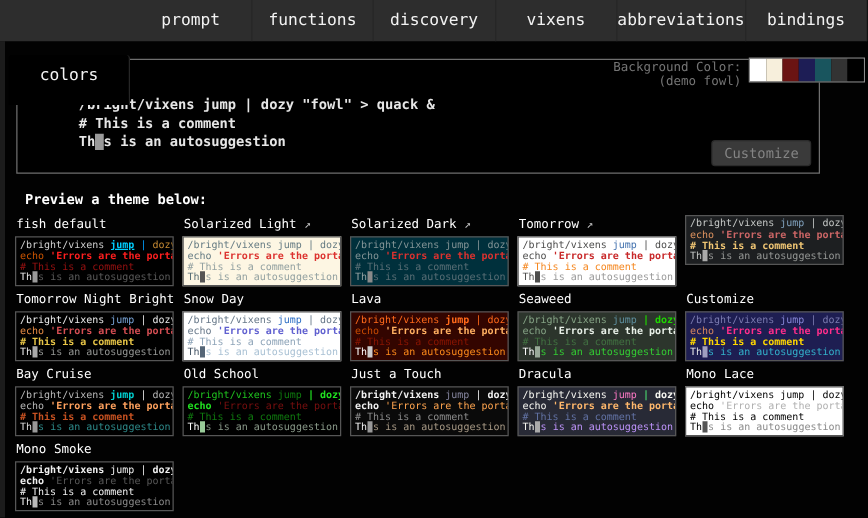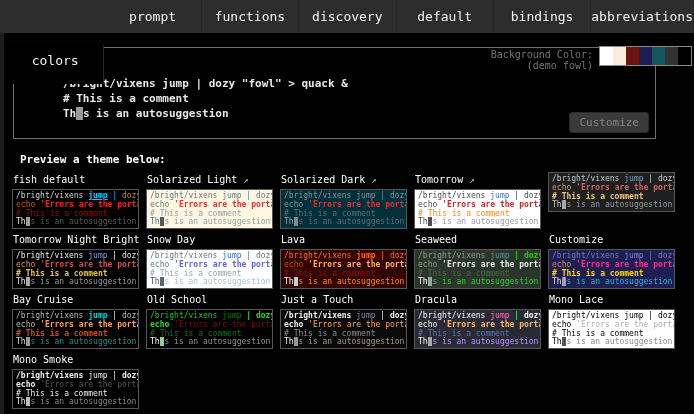--- a/index.html
+++ b/index.html
@@ -43,23 +43,23 @@
   .card-box .tline { height:8.8px; }
 </style>
 </head>
 <body>
 
 <div class="tabbar">
     <div class="tab active">colors</div>
     <div class="tab">prompt</div>
     <div class="tab">functions</div>
     <div class="tab">discovery</div>
-    <div class="tab">default</div>
+    <div class="tab">vixens</div>
+    <div class="tab">abbreviations</div>
     <div class="tab">bindings</div>
-    <div class="tab">abbreviations</div>
   </div>
 <div class="edge"></div>
 
 <div class="termbox">
   <div class="bglabel">
     <div>Background Color:</div>
     <div>(demo fowl)</div>
   </div>
   <div class="swatches">
       <div class="swatch" style="background: rgb(255, 255, 255);"></div>

